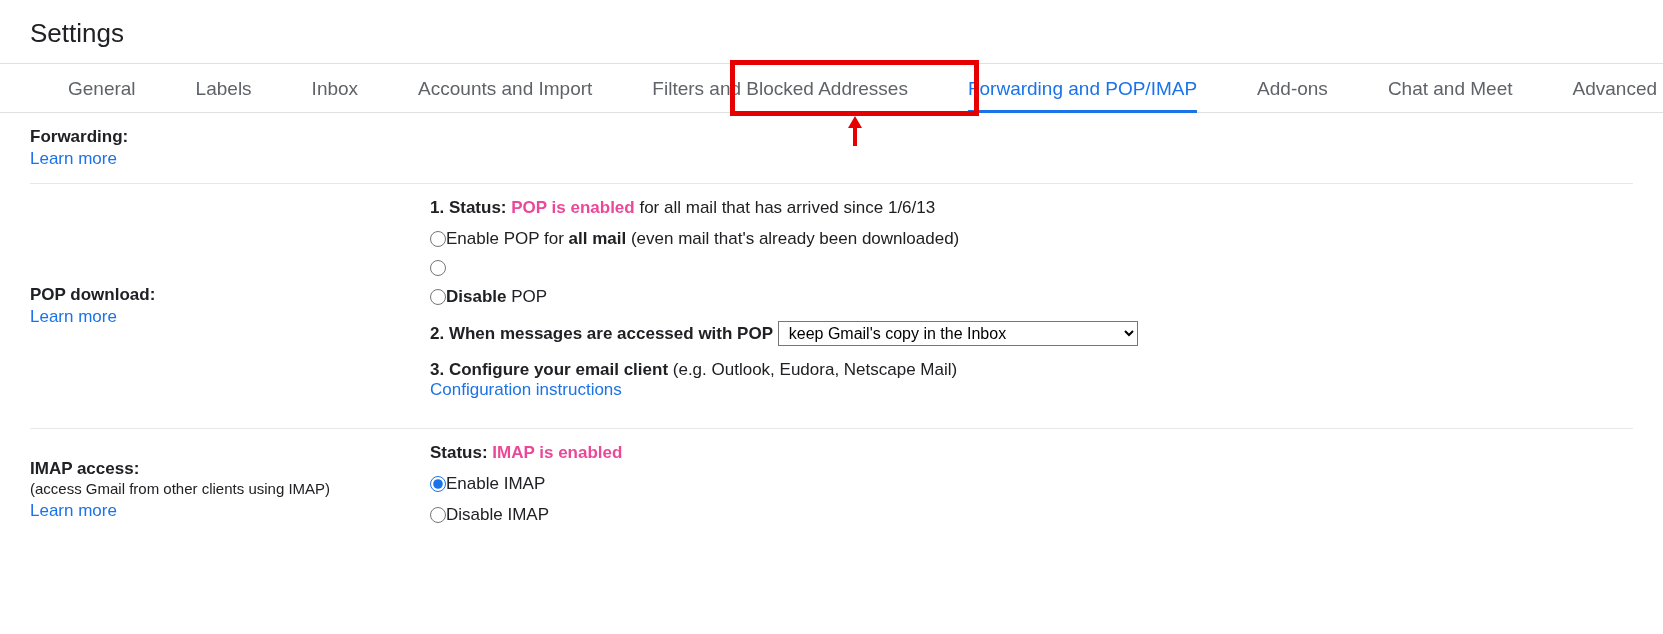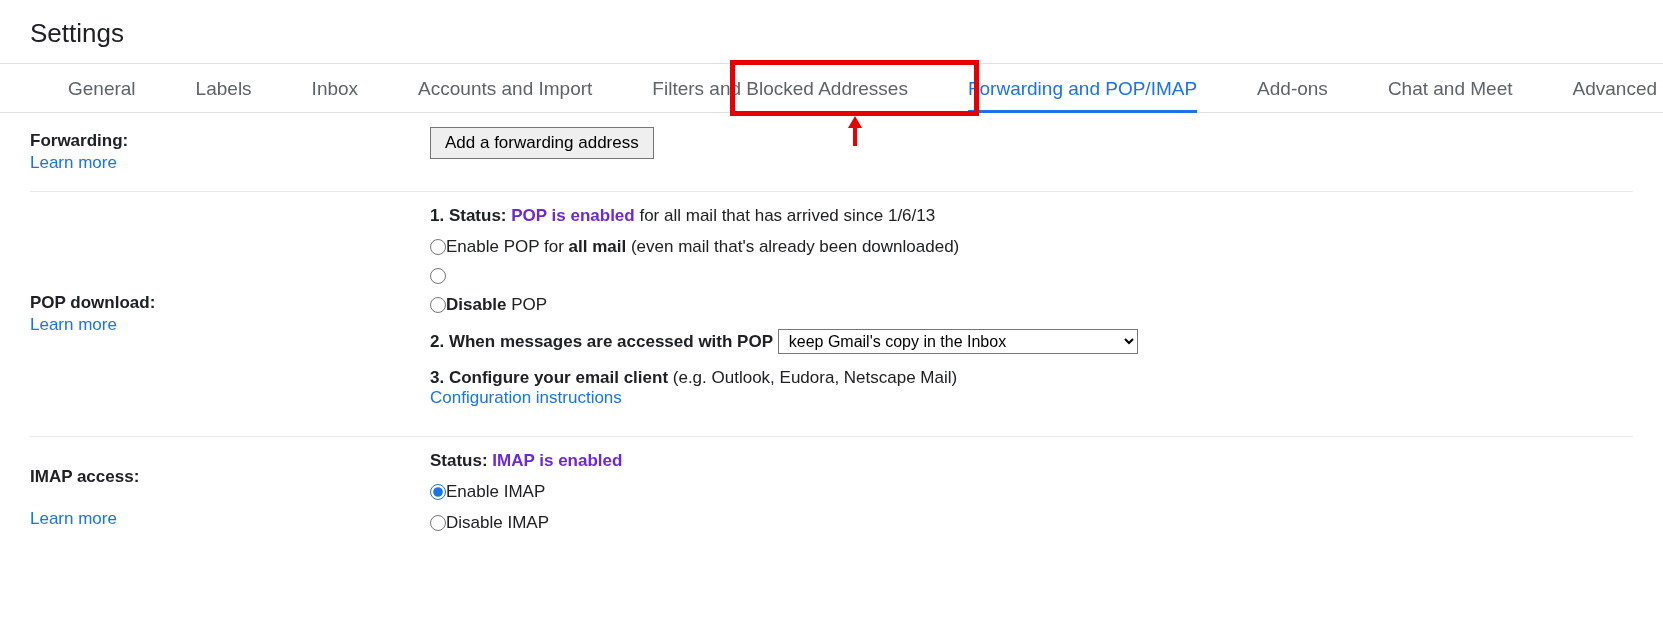--- a/index.html
+++ b/index.html
@@ -99,21 +99,21 @@
       padding: 5px 14px;
       border: 1px solid #767676;
       background: #efefef;
       font-size: 17px;
       cursor: pointer;
       margin-bottom: 18px;
     }
     .tip-line { margin-top: 10px; }
     .link { color: #1a73e8; cursor: pointer; }
     .bold { font-weight: 700; }
-    .green { color: #6d28d9; font-weight: 700; margin-top: 40px; }
+    .green { color: #ec4899; font-weight: 700; margin-top: 40px; }
     .opt-row {
       display: flex;
       align-items: center;
       gap: 0;
       margin: 11px 0;
     }
     .opt-row input[type="radio"] {
       width: 16px;
       height: 16px;
       accent-color: #1a73e8;
@@ -159,21 +159,20 @@
 </div>
 
 <div class="section-wrap">
 
   <div class="section">
     <div class="section-label">
       <span class="title">Forwarding:</span><br>
       <span class="learn-more">Learn more</span>
     </div>
     <div class="section-body">
-      <button class="fwd-btn">Add a forwarding address</button>
     </div>
   </div>
 
   <div class="section">
     <div class="section-label">
       <span class="title">POP download:</span><br>
       <span class="learn-more">Learn more</span>
     </div>
     <div class="section-body">
       <div class="block">
@@ -205,21 +204,21 @@
           <span class="bold">3. Configure your email client</span><span> (e.g. Outlook, Eudora, Netscape Mail)</span>
         </div>
         <span class="link">Configuration instructions</span>
       </div>
     </div>
   </div>
 
   <div class="section">
     <div class="section-label">
       <span class="title">IMAP access:</span><br>
-      <br>
+      <span class="sub">(access Gmail from other clients using IMAP)</span><br>
       <span class="learn-more">Learn more</span>
     </div>
     <div class="section-body">
       <div>
         <span class="bold">Status: </span><span class="green">IMAP is enabled</span>
       </div>
       <label class="opt-row">
         <input type="radio" name="imap" checked="" style="">
         <span>Enable IMAP</span>
       </label>

